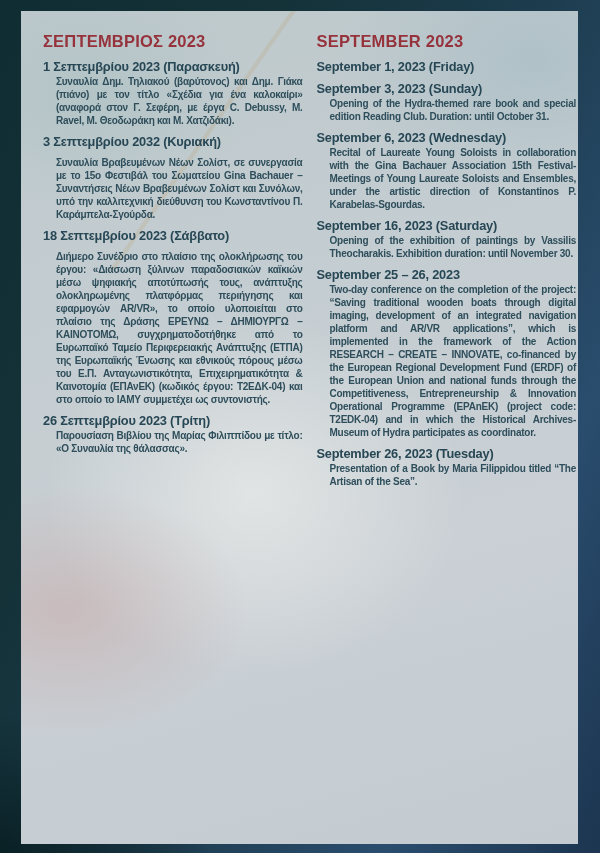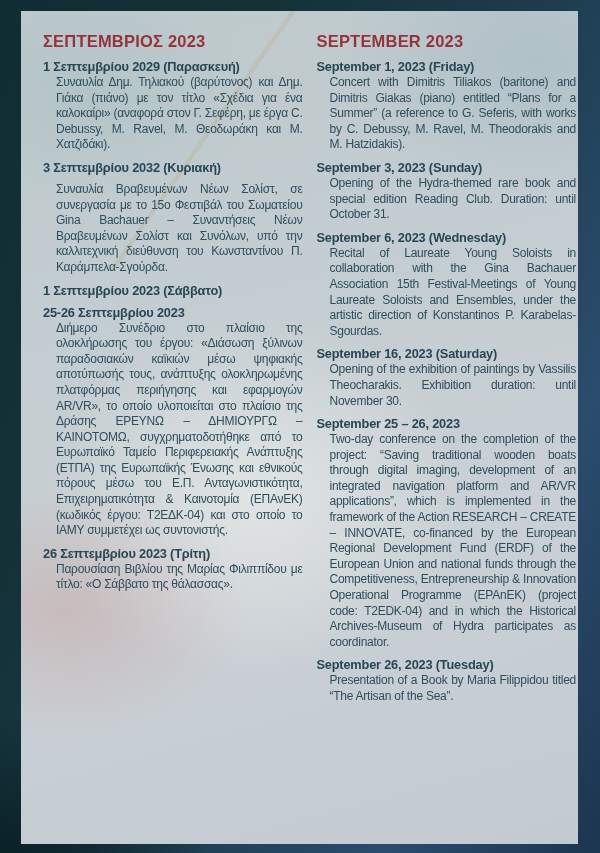--- a/index.html
+++ b/index.html
@@ -52,67 +52,65 @@
   }
   .event { margin-bottom: 7px; }
   .event-date {
     font-size: 12.8px;
     font-weight: 700;
     color: #274755;
     margin: 0 0 1px 0;
     letter-spacing: -0.2px;
   }
   .event-body {
-    font-size: 12px;
+    font-size: 10px;
     line-height: 1.3;
-    font-weight: 400;
+    font-weight: 700;
     color: #2e4e5b;
     margin: 0 0 0 13px;
     text-align: justify;
     letter-spacing: -0.25px;
   }
 </style>
 </head>
 <body>
 
 <div class="page-panel">
   <div class="content">
 
     <div class="column">
       <h1 class="month-title">ΣΕΠΤΕΜΒΡΙΟΣ 2023</h1>
 
       <div class="event">
-        <p class="event-date">1 Σεπτεμβρίου 2029 (Παρασκευή)</p>
+        <p class="event-date">1 Σεπτεμβρίου 2023 (Παρασκευή)</p>
         <p class="event-body">Συναυλία Δημ. Τηλιακού (βαρύτονος) και Δημ. Γιάκα (πιάνο) με τον τίτλο «Σχέδια για ένα καλοκαίρι» (αναφορά στον Γ. Σεφέρη, με έργα C. Debussy, M. Ravel, Μ. Θεοδωράκη και Μ. Χατζιδάκι).</p>
       </div>
       <div class="event">
         <p class="event-date">3 Σεπτεμβρίου 2032 (Κυριακή)</p>
       </div>
       <div class="event">
         <p class="event-body">Συναυλία Βραβευμένων Νέων Σολίστ, σε συνεργασία με το 15ο Φεστιβάλ του Σωματείου Gina Bachauer – Συναντήσεις Νέων Βραβευμένων Σολίστ και Συνόλων, υπό την καλλιτεχνική διεύθυνση του Κωνσταντίνου Π. Καράμπελα-Σγούρδα.</p>
       </div>
       <div class="event">
-        <p class="event-date">1 Σεπτεμβρίου 2023 (Σάββατο)</p>
+        <p class="event-date">18 Σεπτεμβρίου 2023 (Σάββατο)</p>
       </div>
       <div class="event">
-        <p class="event-date">25-26 Σεπτεμβρίου 2023</p>
         <p class="event-body">Διήμερο Συνέδριο στο πλαίσιο της ολοκλήρωσης του έργου: «Διάσωση ξύλινων παραδοσιακών καϊκιών μέσω ψηφιακής αποτύπωσής τους, ανάπτυξης ολοκληρωμένης πλατφόρμας περιήγησης και εφαρμογών AR/VR», το οποίο υλοποιείται στο πλαίσιο της Δράσης ΕΡΕΥΝΩ – ΔΗΜΙΟΥΡΓΩ – ΚΑΙΝΟΤΟΜΩ, συγχρηματοδοτήθηκε από το Ευρωπαϊκό Ταμείο Περιφερειακής Ανάπτυξης (ΕΤΠΑ) της Ευρωπαϊκής Ένωσης και εθνικούς πόρους μέσω του Ε.Π. Ανταγωνιστικότητα, Επιχειρηματικότητα &amp; Καινοτομία (ΕΠΑνΕΚ) (κωδικός έργου: Τ2ΕΔΚ-04) και στο οποίο το ΙΑΜΥ συμμετέχει ως συντονιστής.</p>
       </div>
       <div class="event">
         <p class="event-date">26 Σεπτεμβρίου 2023 (Τρίτη)</p>
-        <p class="event-body">Παρουσίαση Βιβλίου της Μαρίας Φιλιππίδου με τίτλο: «Ο Σάββατο της θάλασσας».</p>
+        <p class="event-body">Παρουσίαση Βιβλίου της Μαρίας Φιλιππίδου με τίτλο: «Ο Συναυλία της θάλασσας».</p>
       </div>
     </div>
 
     <div class="column">
       <h1 class="month-title">SEPTEMBER 2023</h1>
 
       <div class="event">
         <p class="event-date">September 1, 2023 (Friday)</p>
-        <p class="event-body">Concert with Dimitris Tiliakos (baritone) and Dimitris Giakas (piano) entitled “Plans for a Summer” (a reference to G. Seferis, with works by C. Debussy, M. Ravel, M. Theodorakis and M. Hatzidakis).</p>
       </div>
       <div class="event">
         <p class="event-date">September 3, 2023 (Sunday)</p>
         <p class="event-body">Opening of the Hydra-themed rare book and special edition Reading Club. Duration: until October 31.</p>
       </div>
       <div class="event">
         <p class="event-date">September 6, 2023 (Wednesday)</p>
         <p class="event-body">Recital of Laureate Young Soloists in collaboration with the Gina Bachauer Association 15th Festival-Meetings of Young Laureate Soloists and Ensembles, under the artistic direction of Konstantinos P. Karabelas-Sgourdas.</p>
       </div>
       <div class="event">

